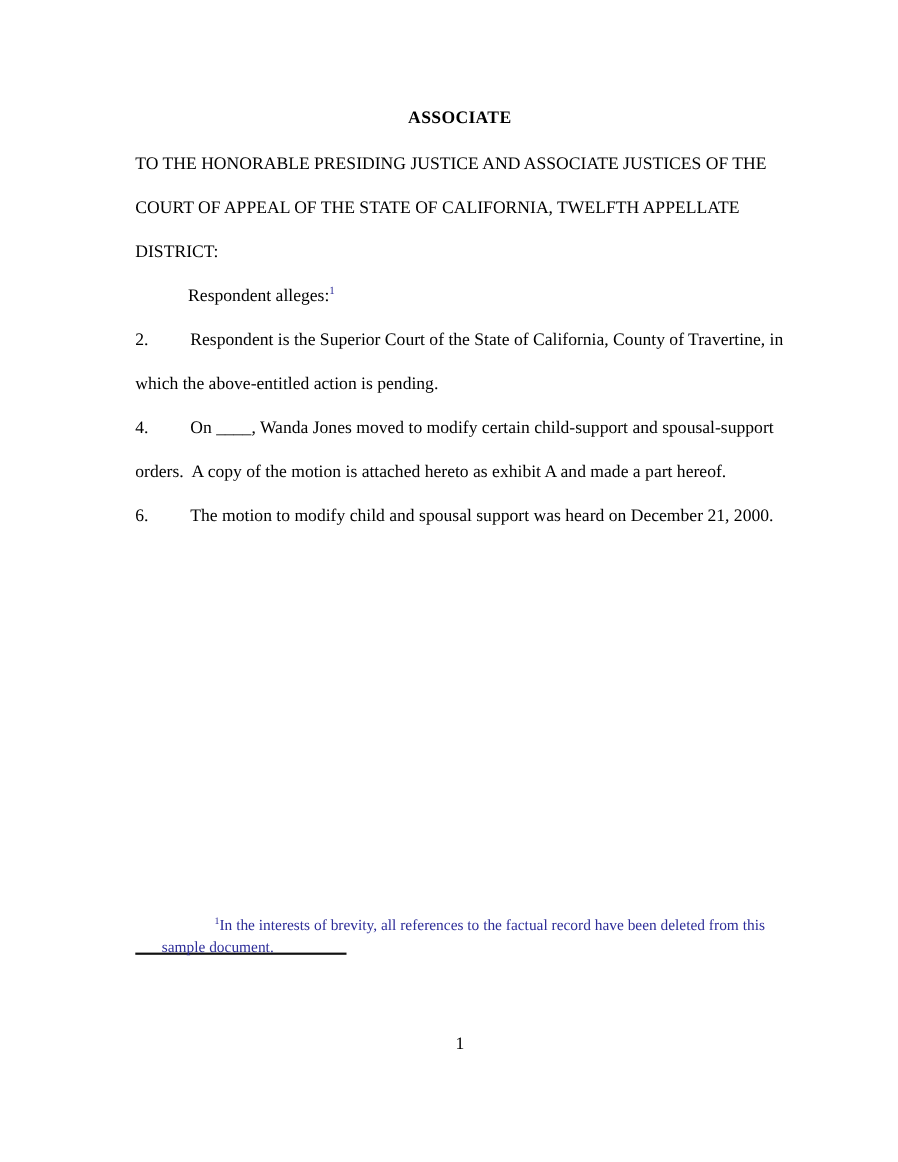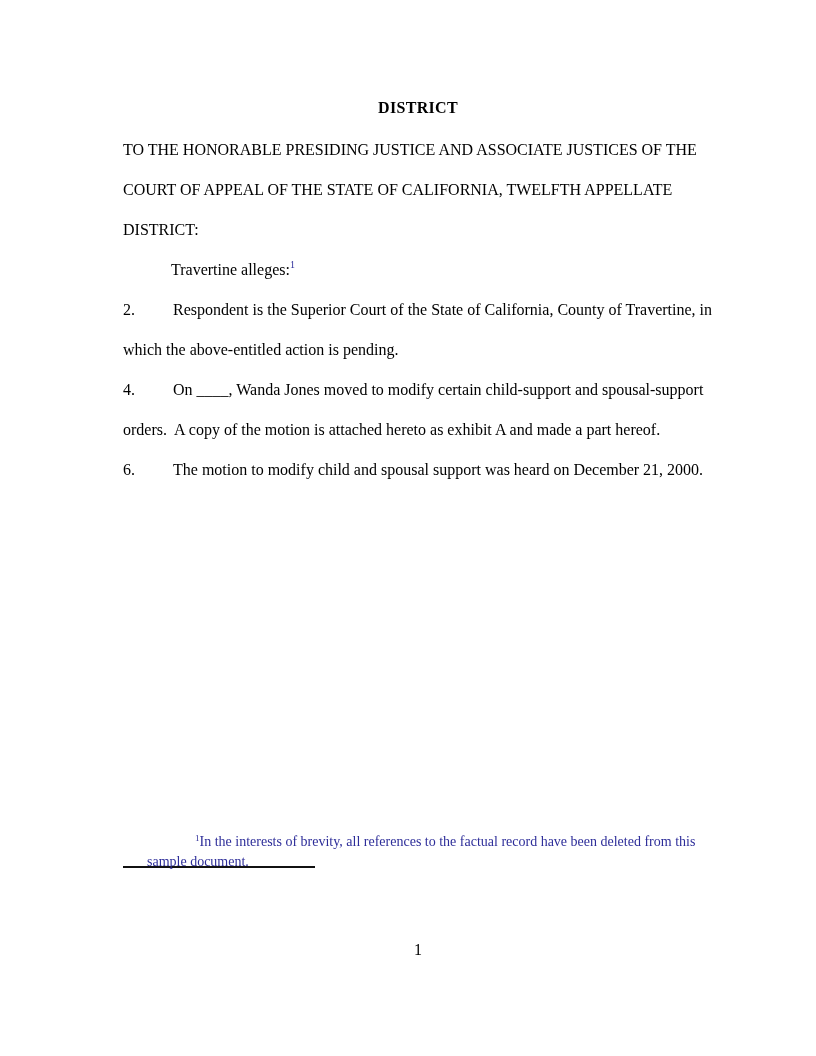--- a/index.html
+++ b/index.html
@@ -79,25 +79,25 @@
     text-align: center;
     font-size: 16px;
     line-height: 20px;
   }
 </style>
 </head>
 <body>
 
 <div class="doc">
 
-  <div class="doc-title">DISTRICT</div>
+  <div class="doc-title">ASSOCIATE</div>
 
   <p class="salutation">TO THE HONORABLE PRESIDING JUSTICE AND ASSOCIATE JUSTICES OF THE COURT OF APPEAL OF THE STATE OF CALIFORNIA, TWELFTH APPELLATE DISTRICT:</p>
 
-  <p class="intro"><span>Travertine alleges:</span><sup class="fn-ref">1</sup></p>
+  <p class="intro"><span>Respondent alleges:</span><sup class="fn-ref">1</sup></p>
 
 
   <p class="para"><span class="num">2.</span><span class="ptext">Respondent is the Superior Court of the State of California, County of Travertine, in which the above-entitled action is pending.</span></p>
 
 
   <p class="para"><span class="num">4.</span><span class="ptext">On ____, Wanda Jones moved to modify certain child-support and spousal-support orders.  A copy of the motion is attached hereto as exhibit A and made a part hereof.</span></p>
 
 
   <p class="para"><span class="num">6.</span><span class="ptext">The motion to modify child and spousal support was heard on December 21, 2000.</span></p>
 

